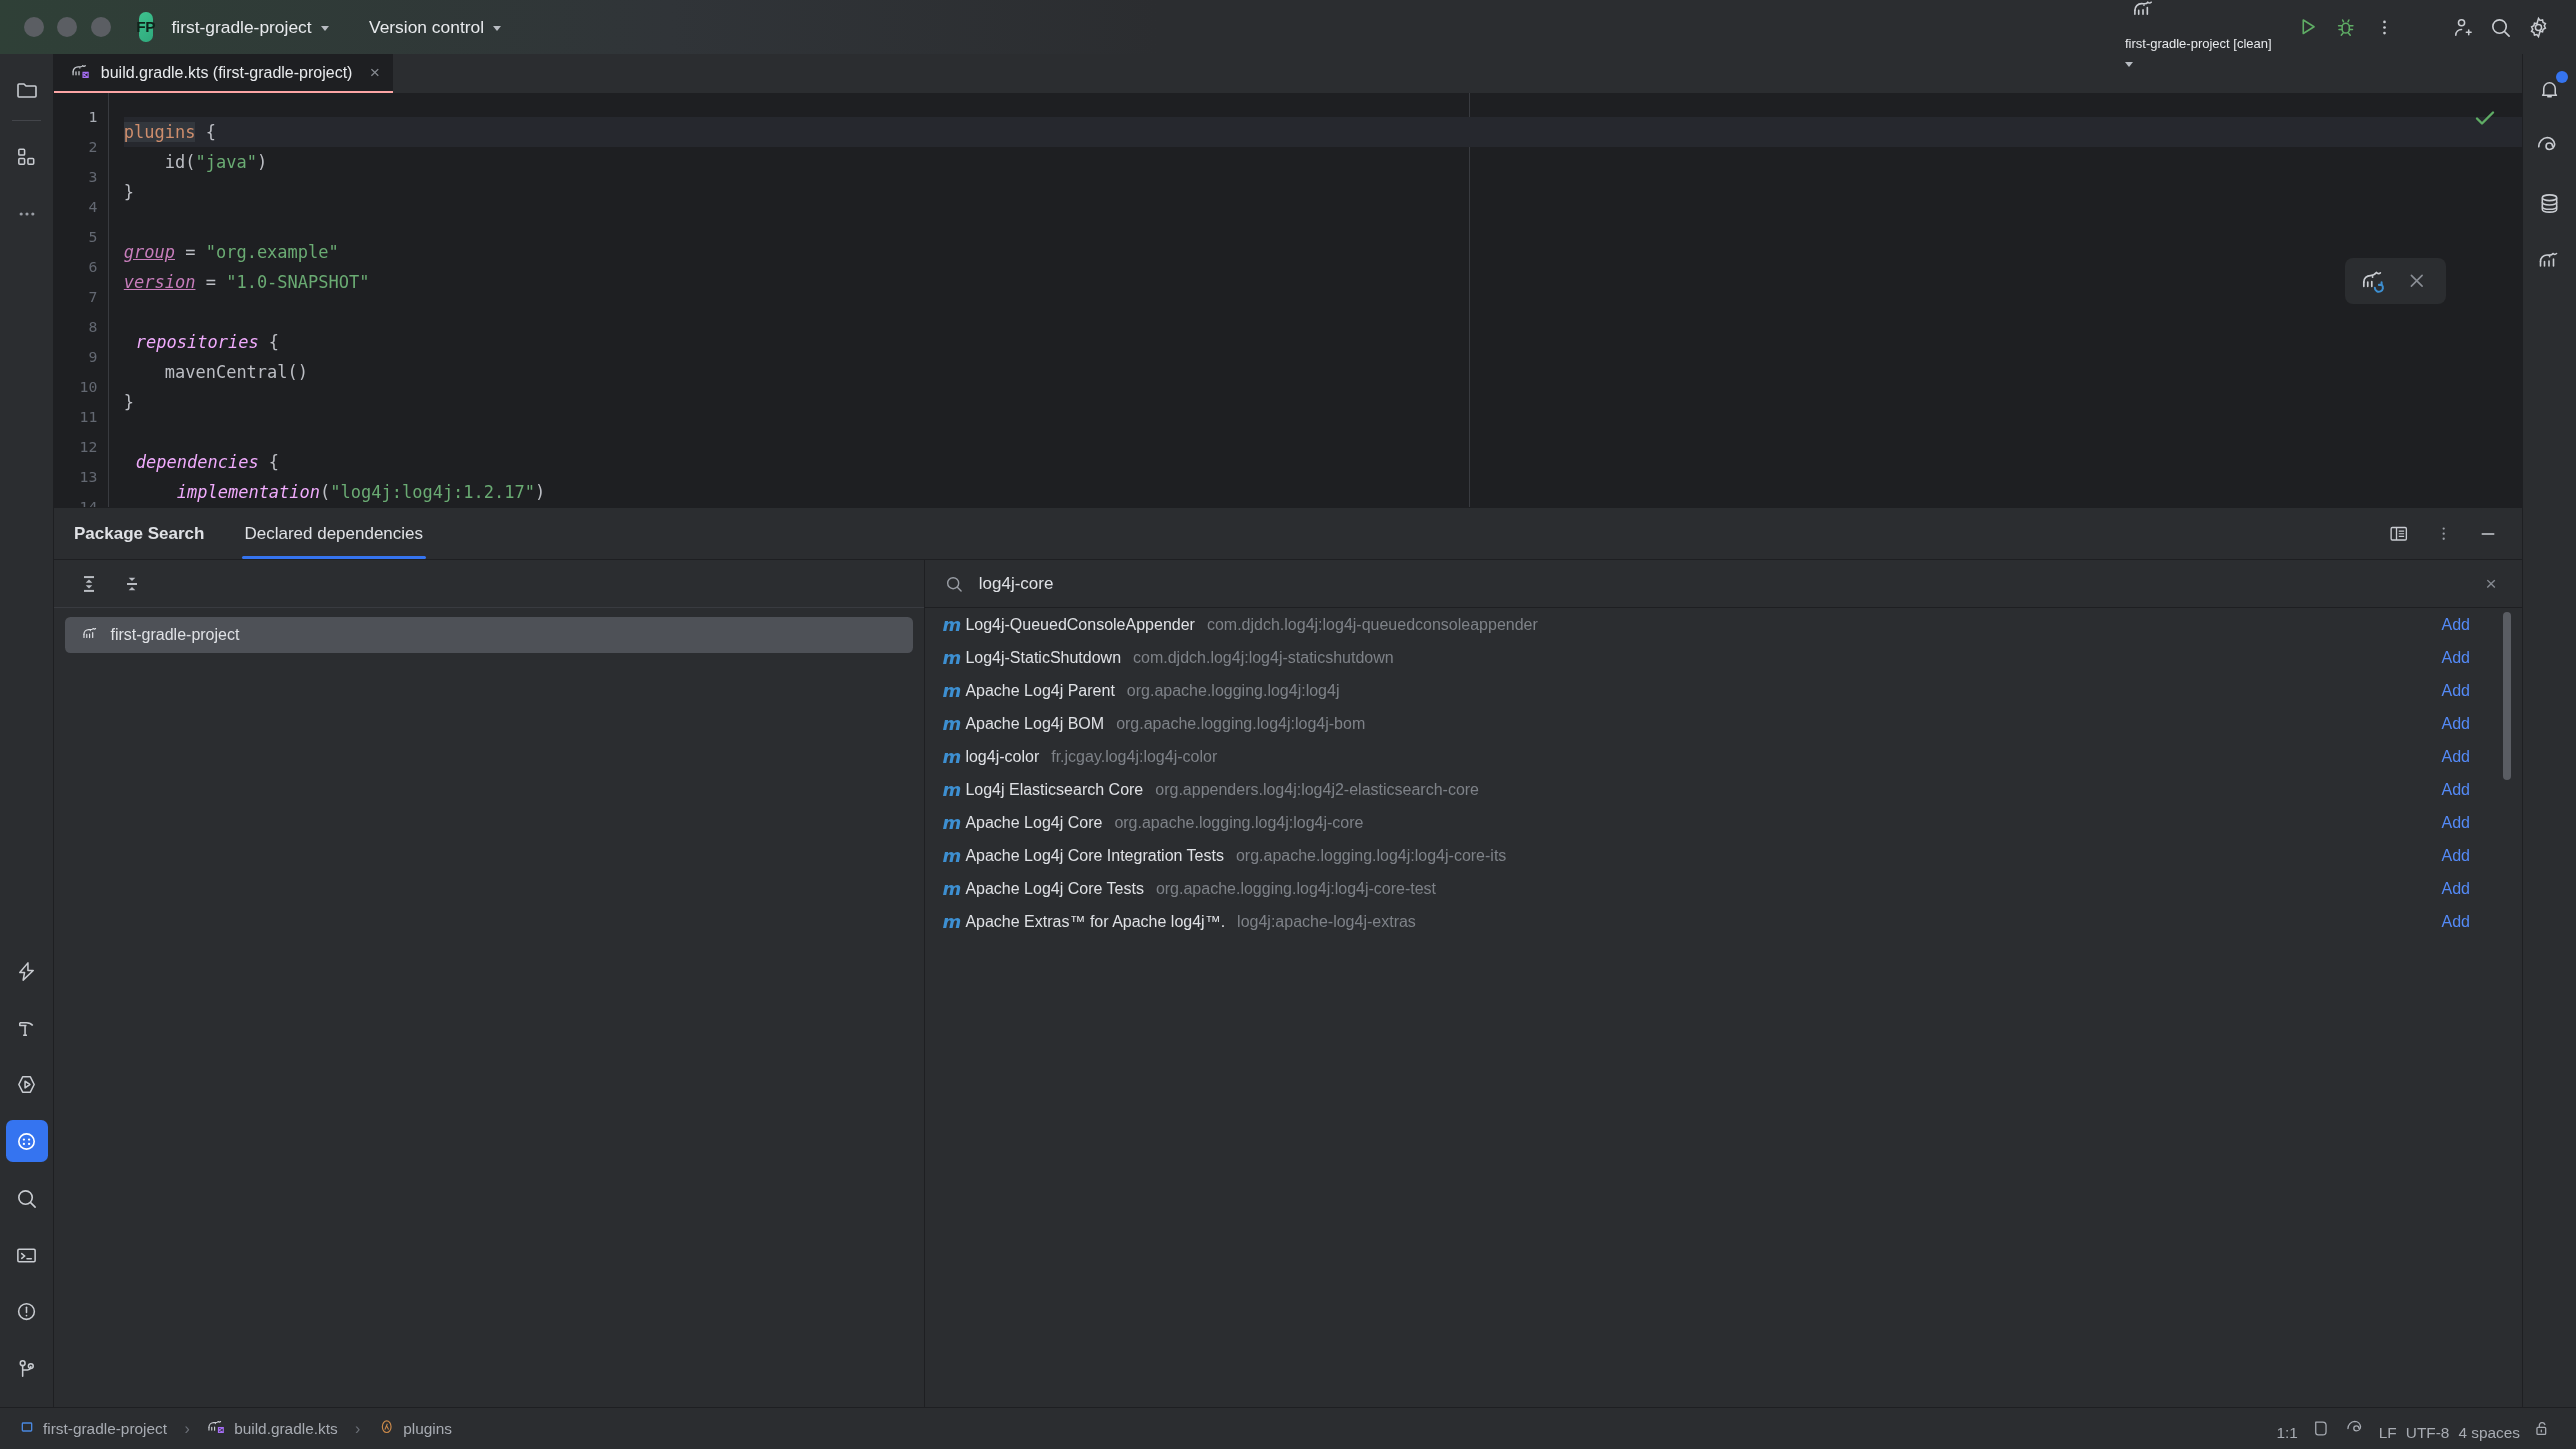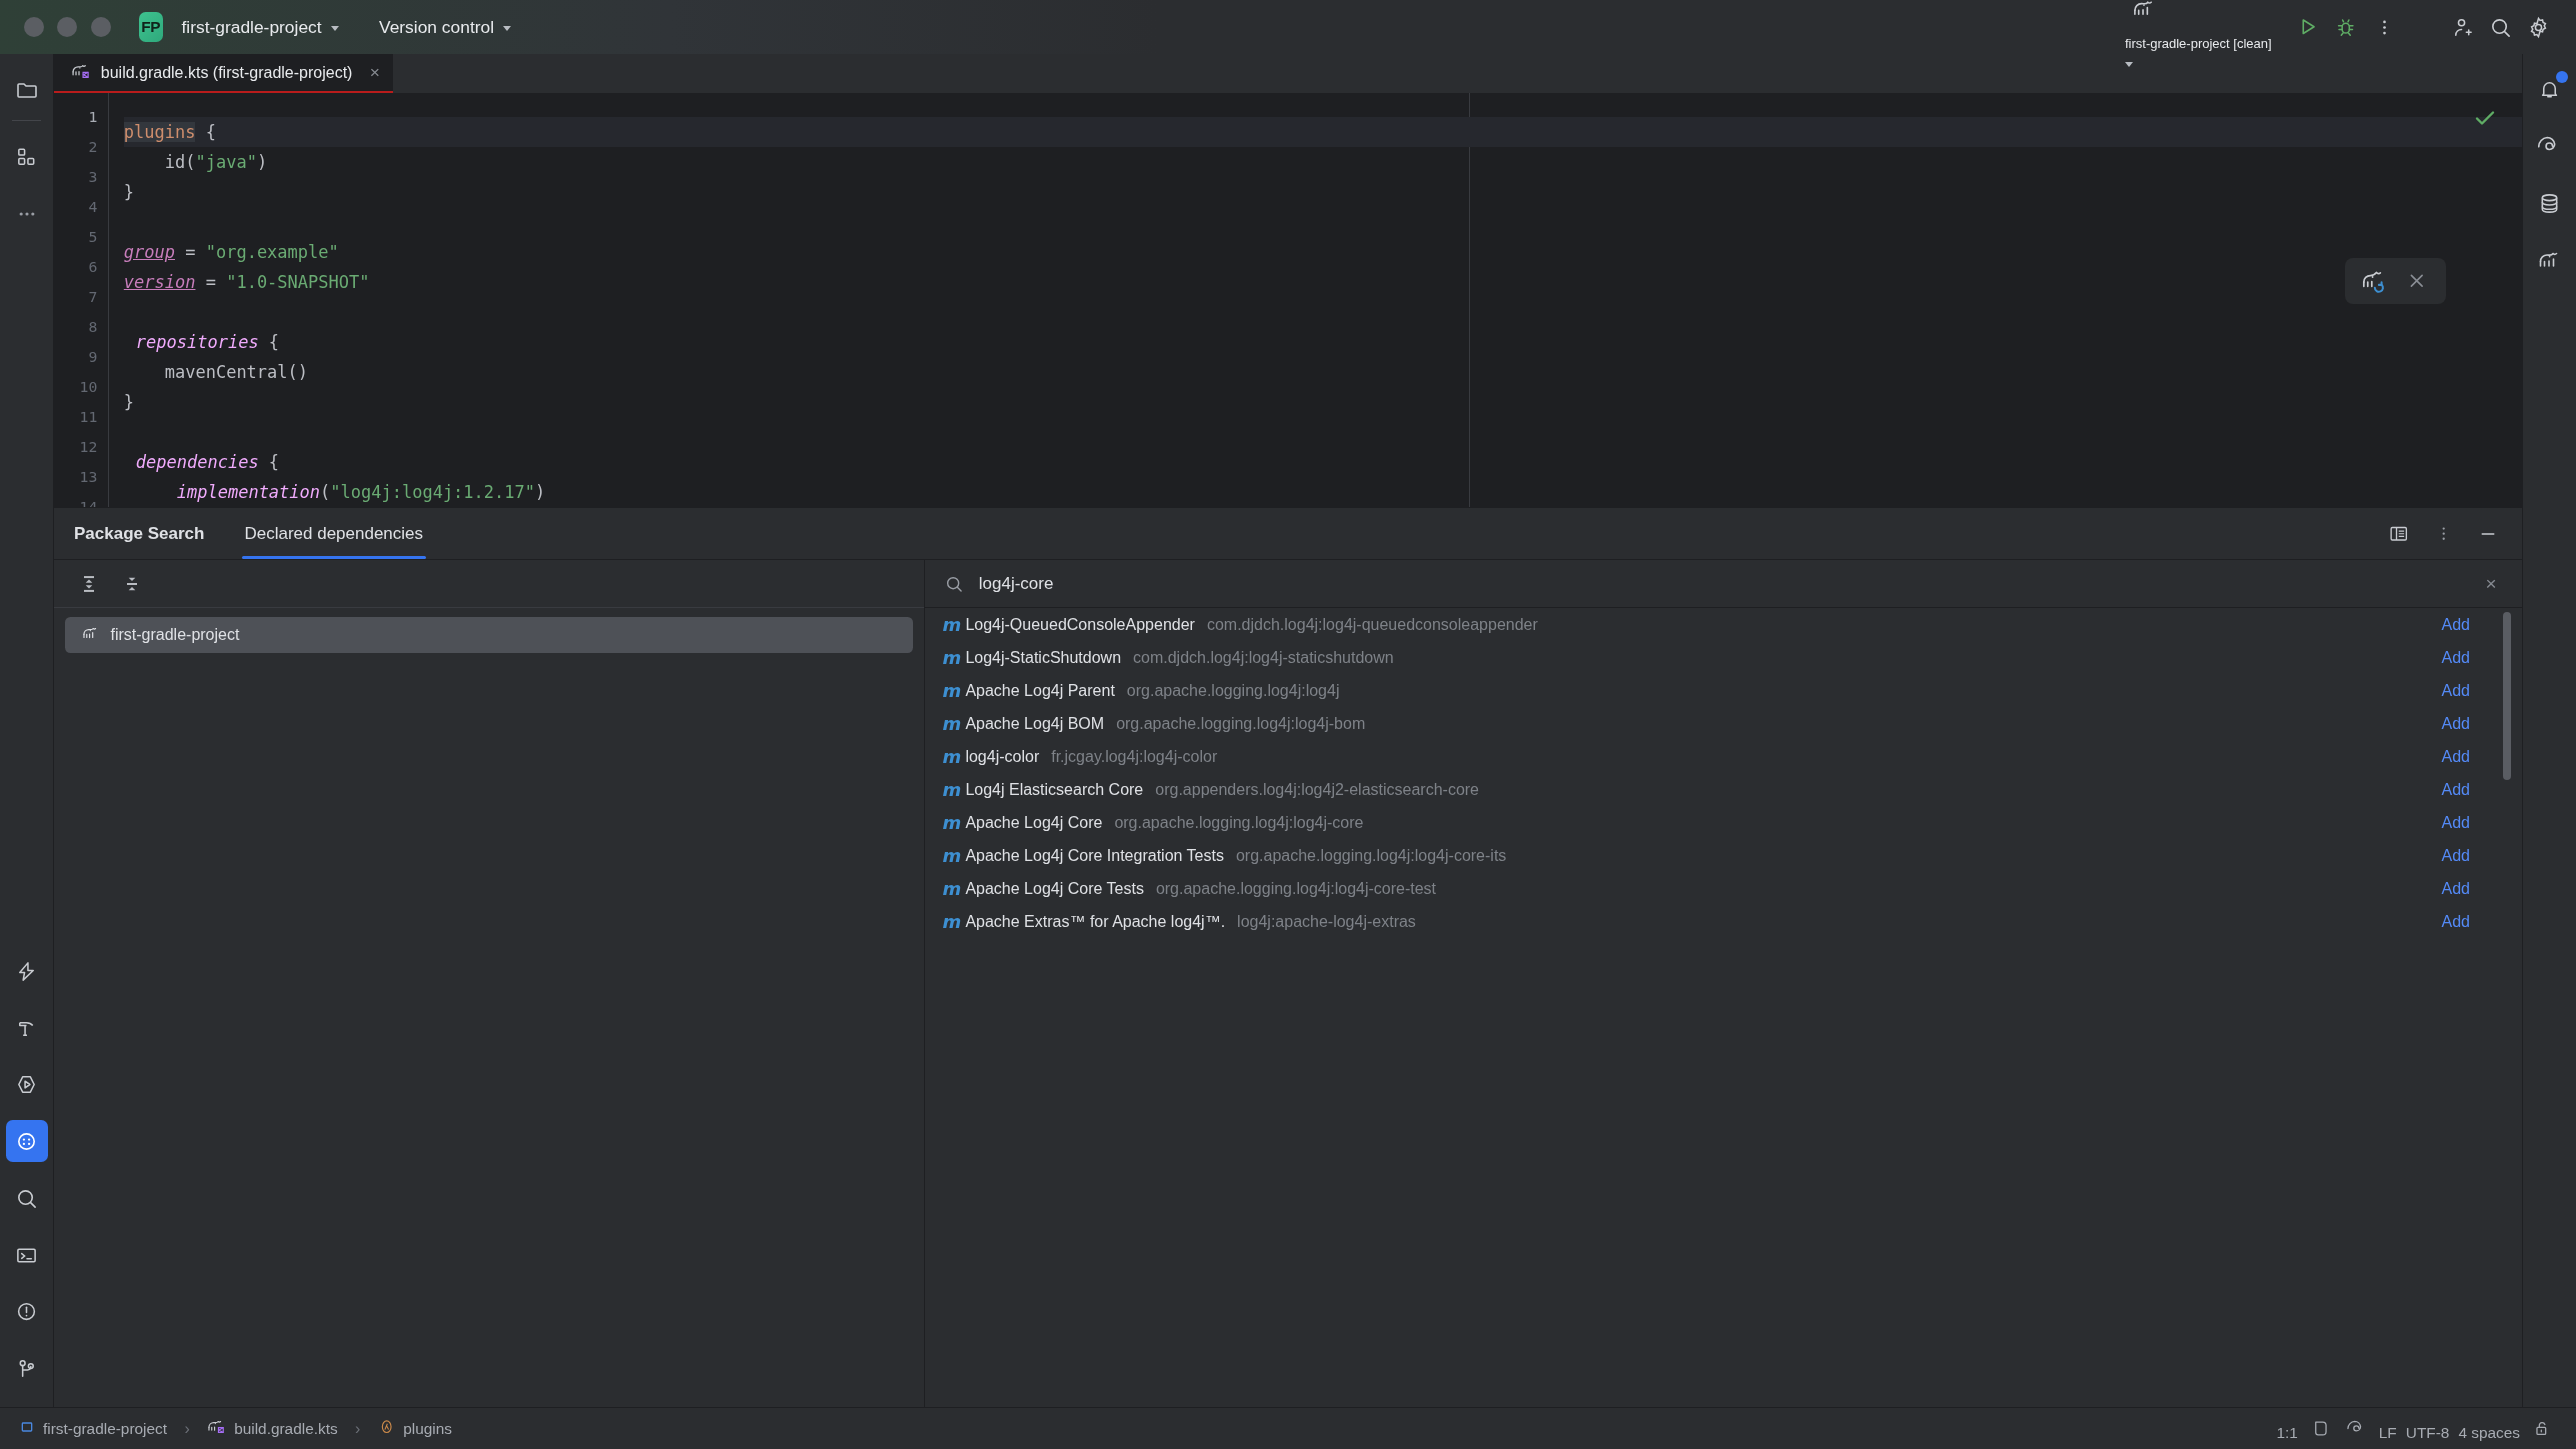--- a/index.html
+++ b/index.html
@@ -16,21 +16,21 @@
   .titlebar {
     height: 54px; flex: 0 0 54px;
     display: flex; align-items: center;
     background: linear-gradient(90deg,#2f4037 0%, #303438 26%, #2b2d30 45%, #2b2d30 100%);
     padding: 0 19px 0 24px;
     position: relative;
   }
   .traffic { display: flex; gap: 13.4px; align-items: center; margin-right: 28px; }
   .traffic i { width: 20px; height: 20px; border-radius: 50%; background: #5b5e63; display: block; }
   .proj-badge {
-    width: 24px; height: 29.5px; border-radius: 6.7px;
+    width: 14px; height: 29.5px; border-radius: 6.7px;
     background: linear-gradient(135deg,#3ec28f 0%, #2fa97c 100%);
     color: #10231b; font-size: 15.4px; font-weight: bold;
     display: flex; align-items: center; justify-content: center;
     letter-spacing: -0.3px; margin-right: 10.7px;
   }
   .tb-item {
     display: flex; align-items: center; gap: 9.4px;
     font-size: 17.4px; color: #e8eaed; padding: 4px 8px; border-radius: 5.4px;
     white-space: nowrap;
   }
@@ -54,21 +54,21 @@
   .rail .spacer { flex: 1 1 auto; }
 
   
   .center { flex: 1 1 auto; display: flex; flex-direction: column; min-width: 0; background: #1e1f22; }
 
   
   .tabbar { height: 39px; flex: 0 0 39px; background: #2b2d30; display: flex; align-items: stretch; }
   .etab {
     display: flex; align-items: center; gap: 9.4px;
     padding: 0 13.4px 0 17.4px; background: #1e1f22;
-    border-bottom: 2px solid #b91c1c;
+    border-bottom: 2px solid #fca5a5;
     font-size: 16px; color: #e8eaed; white-space: nowrap;
   }
   .etab .tclose { font-size: 17.4px; color: #868a91; margin-left: 8px; }
 
   
   .editor { flex: 1 1 auto; position: relative; background: #1e1f22; overflow: hidden; min-height: 0; }
   .gutter {
     position: absolute; left: 0; top: 0; bottom: 0; width: 55px;
     background: #1e1f22; border-right: 0.7px solid #393b40;
     padding-top: 9.4px;

